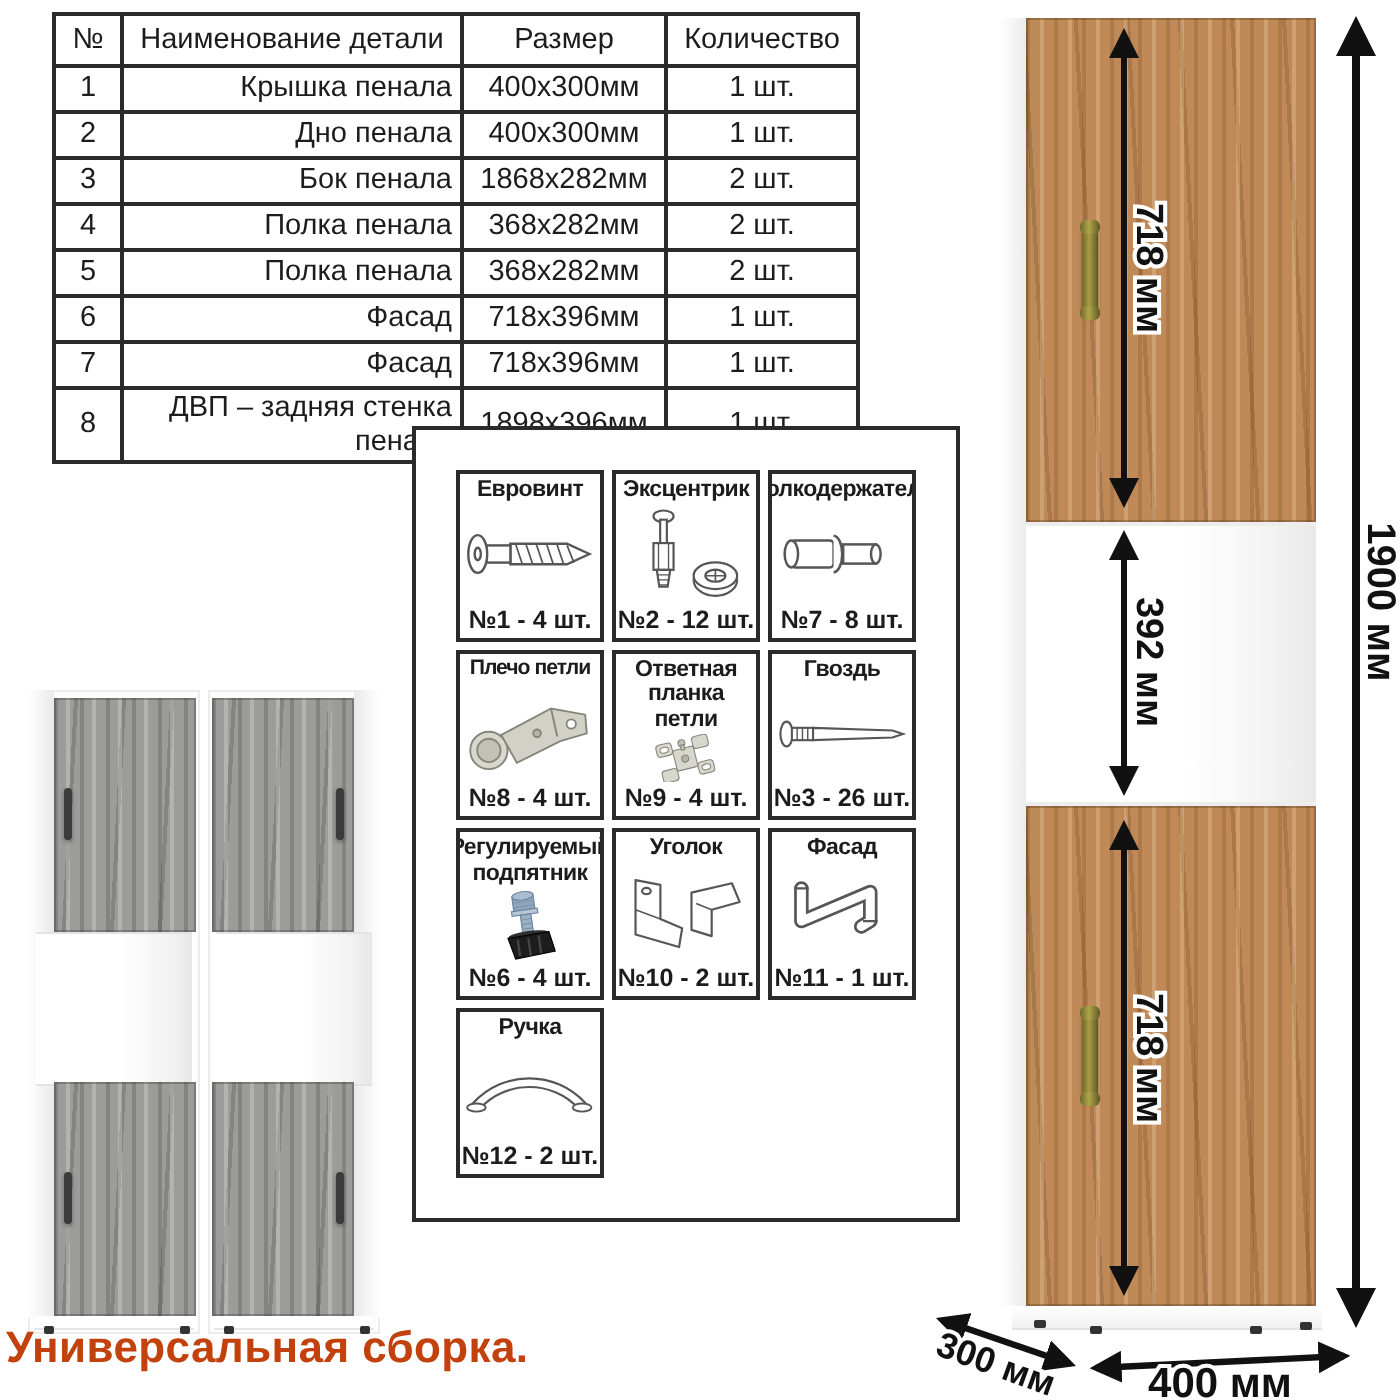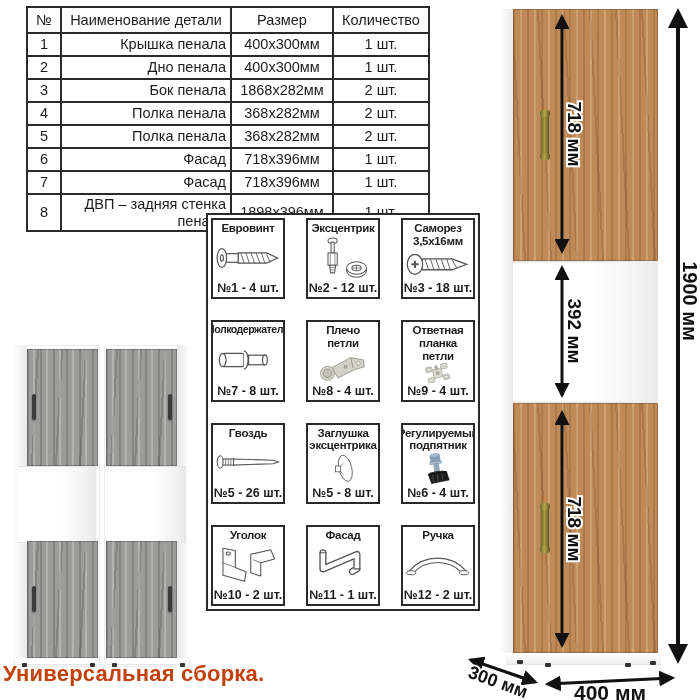--- a/index.html
+++ b/index.html
@@ -11,21 +11,21 @@
                font-size:14.5px;line-height:1.15;color:#1c1c1c;table-layout:fixed;}
   .parts-table th,.parts-table td{border:2px solid #2a2a2a;padding:1px 4px;background:#fff;}
   .parts-table th{font-weight:normal;height:22px;text-align:center;}
   .parts-table td{height:19px;}
   .col-num{width:34px;} .col-name{width:170px;} .col-size{width:102px;} .col-qty{width:96px;}
   .td-num,.td-size,.td-qty{text-align:center;}
   .td-name{text-align:right;}
 
   
   .hw-grid{position:absolute;left:206px;top:213px;width:274px;height:398px;box-sizing:border-box;
-           border:2px solid #2a2a2a;padding:3px;display:grid;gap:21px;
+           border:2px solid #2a2a2a;padding:20px;display:grid;gap:4px;
            grid-template-columns:repeat(3,1fr);grid-template-rows:repeat(4,1fr);background:#fff;}
   .hw-cell{border:2px solid #2a2a2a;background:#fff;box-sizing:border-box;display:flex;
            flex-direction:column;align-items:center;padding:2px 1px 1px;overflow:hidden;}
   .hw-title{font-weight:bold;font-size:11.5px;letter-spacing:-0.3px;text-align:center;line-height:1.1;}
   .hw-cell:nth-child(4) .hw-title{font-size:10.6px;letter-spacing:-0.5px;}
   .hw-icon{flex:1;display:flex;align-items:center;justify-content:center;width:100%;overflow:hidden;}
   .hw-count{font-weight:bold;font-size:12.5px;padding-bottom:1px;white-space:nowrap;}
 
   
   .oak{background-color:#c08a58;background-image:
@@ -192,34 +192,20 @@
         <ellipse cx="57" cy="44" rx="13" ry="9.5"></ellipse>
         <ellipse cx="57" cy="41.5" rx="13" ry="8"></ellipse>
         <ellipse cx="57" cy="41.5" rx="6" ry="3.6"></ellipse>
         <path d="M51 41.5 h12 M57 38 v7" stroke-width="1"></path>
       </g>
     </svg>
         </div>
       <div class="hw-count">№2 - 12 шт.</div>
     </div>
       <div class="hw-cell">
-      <div class="hw-title">Саморез 3,5х16мм</div>
-      <div class="hw-icon">
-          <svg width="70" height="34" viewBox="0 0 72 34">
-      <g stroke="#565656" fill="#fff" stroke-width="1.4">
-        <path d="M19 11 H52 L68 17 L52 23 H19 Z"></path>
-        <path d="M22 11 L26 23 M28 11 L32 23 M34 11 L38 23 M40 11 L44 23 M46 11 L50 23 M52 12 L57 21" stroke-width="1"></path>
-        <ellipse cx="11" cy="17" rx="8.5" ry="11"></ellipse>
-        <path d="M7 17 h8 M11 13 v8" stroke-width="2.2"></path>
-      </g>
-    </svg>
-        </div>
-      <div class="hw-count">№3 - 18 шт.</div>
-    </div>
-      <div class="hw-cell">
       <div class="hw-title">Полкодержатель</div>
       <div class="hw-icon">
           <svg width="66" height="26" viewBox="0 0 68 26">
       <g stroke="#565656" fill="#fff" stroke-width="1.3">
         <rect x="8" y="6" width="22" height="14" rx="2"></rect>
         <ellipse cx="8" cy="13" rx="3.5" ry="7"></ellipse>
         <path d="M30 3.5 a4.5 9.5 0 0 1 0 19"></path>
         <rect x="35" y="8" width="17" height="10"></rect>
         <ellipse cx="52" cy="13" rx="2.5" ry="5"></ellipse>
       </g>
@@ -268,34 +254,21 @@
       <div class="hw-icon">
           <svg width="72" height="18" viewBox="0 0 74 18">
       <g stroke="#565656" fill="#fff" stroke-width="1.2">
         <ellipse cx="6" cy="9" rx="3.5" ry="7"></ellipse>
         <rect x="9" y="5.5" width="12" height="7"></rect>
         <path d="M12 5.5 v7 M15 5.5 v7 M18 5.5 v7" stroke-width="0.8"></path>
         <path d="M21 5.5 L66 7 L72 9 L66 11 L21 12.5 Z"></path>
       </g>
     </svg>
         </div>
-      <div class="hw-count">№5 - 26 шт.</div>
-    </div>
-      <div class="hw-cell">
-      <div class="hw-title">Заглушка эксцентрика</div>
-      <div class="hw-icon">
-          <svg width="50" height="54" viewBox="0 0 52 56">
-      <g stroke="#565656" fill="#fff" stroke-width="1.4">
-        <ellipse cx="30" cy="28" rx="11" ry="23" transform="rotate(-14 30 28)"></ellipse>
-        <rect x="13" y="24" width="9" height="10"></rect>
-        <path d="M22 24 L27 19 M22 34 L27 39" stroke-width="1"></path>
-      </g>
-    </svg>
-        </div>
-      <div class="hw-count">№5 - 8 шт.</div>
+      <div class="hw-count">№3 - 26 шт.</div>
     </div>
       <div class="hw-cell">
       <div class="hw-title">Регулируемый подпятник</div>
       <div class="hw-icon">
           <svg width="58" height="60" viewBox="0 0 60 62">
       <g transform="rotate(-8 30 31)">
         <rect x="18" y="6" width="18" height="12" fill="#8fa6bd" stroke="#6b85a0"></rect>
         <ellipse cx="27" cy="6" rx="9" ry="3.5" fill="#aabdd0" stroke="#6b85a0"></ellipse>
         <path d="M18 11 h18 M18 15 h18" stroke="#7d95ac"></path>
         <rect x="16" y="18" width="22" height="4" fill="#b8c6d4" stroke="#6b85a0"></rect>

